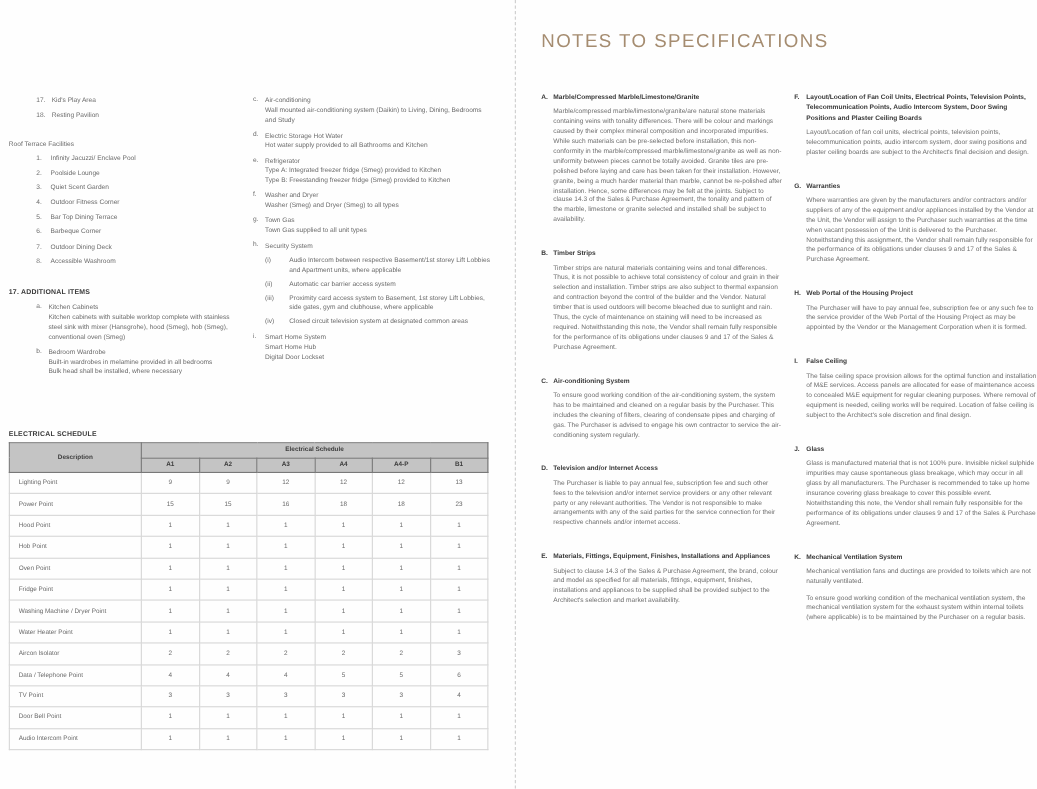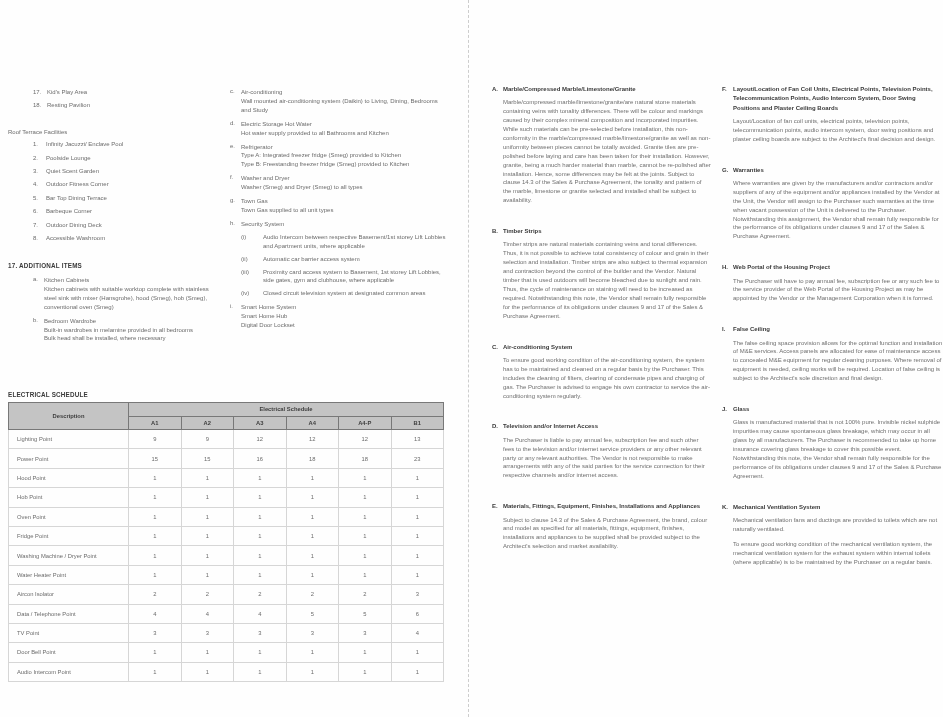--- a/index.html
+++ b/index.html
@@ -333,20 +333,21 @@
           <td>1</td>
           <td>1</td>
           <td>1</td>
           <td>1</td>
           <td>1</td>
           <td>1</td>
         </tr>
       </tbody>
     </table>
 
+  <div class="notes-title">NOTES TO SPECIFICATIONS</div>
   <div class="notes-col notes-col-1">
       <div class="note-sec">
         <div class="note-head">
           <span class="letter">A.</span>
           <span class="note-title">Marble/Compressed Marble/Limestone/Granite</span>
         </div>
         <div class="note-body">
           <p>Marble/compressed marble/limestone/granite/are natural stone materials containing veins with tonality differences. There will be colour and markings caused by their complex mineral composition and incorporated impurities. While such materials can be pre-selected before installation, this non-conformity in the marble/compressed marble/limestone/granite as well as non-uniformity between pieces cannot be totally avoided. Granite tiles are pre-polished before laying and care has been taken for their installation. However, granite, being a much harder material than marble, cannot be re-polished after installation. Hence, some differences may be felt at the joints. Subject to clause 14.3 of the Sales &amp; Purchase Agreement, the tonality and pattern of the marble, limestone or granite selected and installed shall be subject to availability.</p>
         </div>
       </div>

